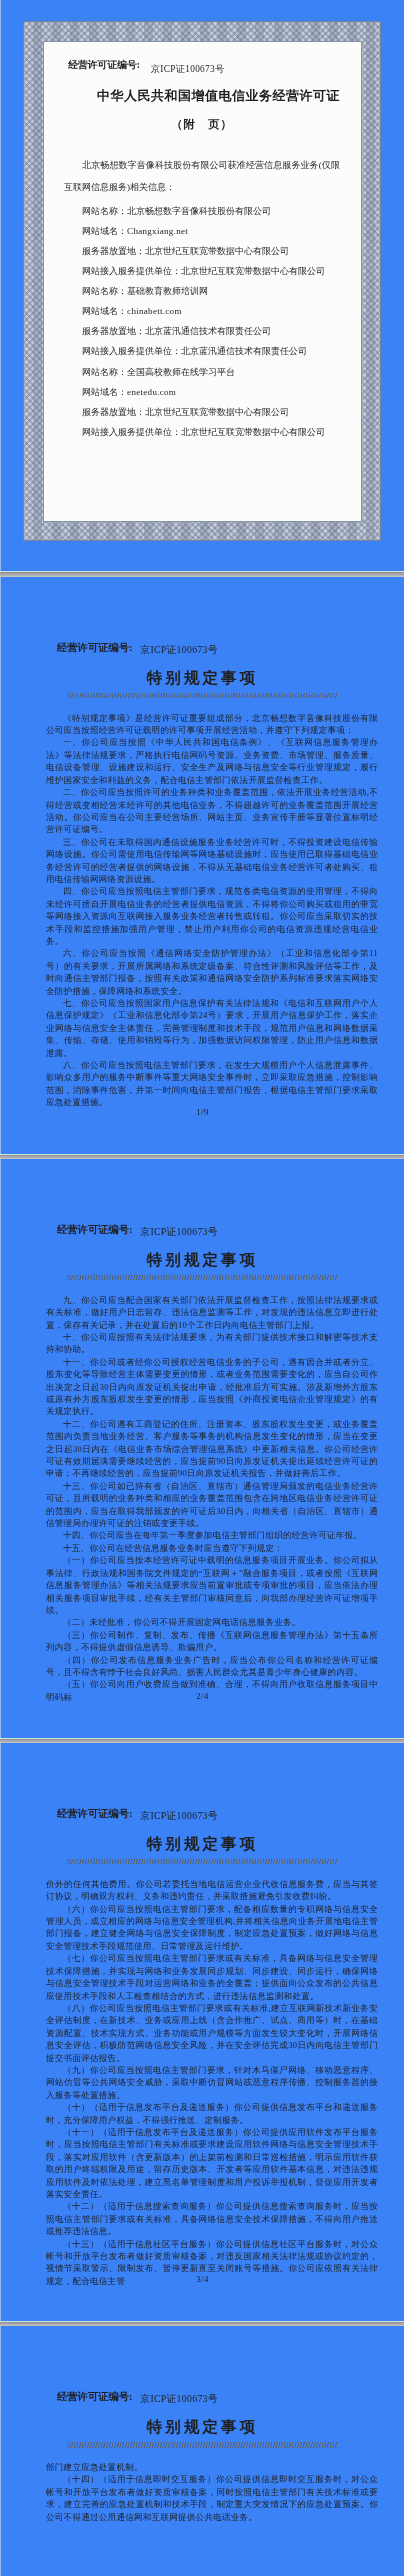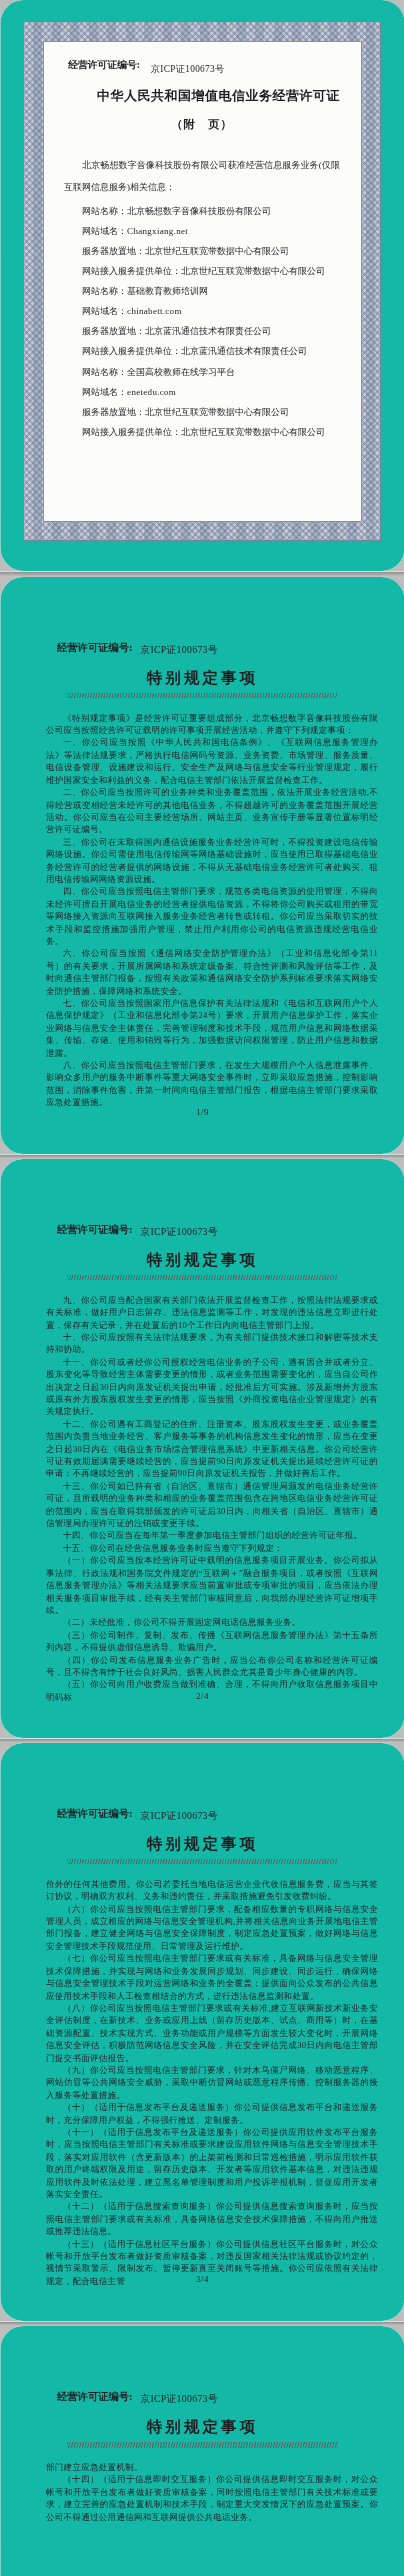--- a/index.html
+++ b/index.html
@@ -5,24 +5,23 @@
   html,body{margin:0;padding:0;}
   body{
     width:405px;
     background:#bdbdbd;
     font-family:"Liberation Serif","DejaVu Serif",serif;
     color:#1f1f22;
   }
   .doc{width:405px;}
   .page{
     position:relative;
-    background:#14b8a6;
+    background:#3b82f6;
     overflow:hidden;
     box-shadow:inset -0.5px 0 0 #d8d8d8, inset 0.5px 0 0 #ededeb;
-    border-radius:23px;
   }
   .page-gap{
     height:4.1px;
     background:linear-gradient(#8f8f8f,#c6c6c6);
     border-top:0.5px solid #cfe4de;
   }
   .page-gap.first{height:4.6px;}
 
   
   .cert-page{height:571px;}
@@ -186,21 +185,21 @@
     <div class="t-header">
       <span>经营许可证编号:</span>
       <span class="hdr-no">京ICP证100673号</span>
     </div>
     <h2 class="t-title">特别规定事项</h2>
     <div class="zigzag"></div>
     <div class="t-body">
       <p class="cont">价外的任何其他费用。你公司若委托当地电信运营企业代收信息服务费，应当与其签订协议，明确双方权利、义务和违约责任，并采取措施避免引发收费纠纷。</p>
       <p>（六）你公司应当按照电信主管部门要求，配备相应数量的专职网络与信息安全管理人员，成立相应的网络与信息安全管理机构,并将相关信息向业务开展地电信主管部门报备，建立健全网络与信息安全保障制度，制定应急处置预案，做好网络与信息安全管理技术手段规范使用、日常管理及运行维护。</p>
       <p>（七）你公司应当按照电信主管部门要求或有关标准，具备网络与信息安全管理技术保障措施，并实现与网络和业务发展同步规划、同步建设、同步运行，确保网络与信息安全管理技术手段对运营网络和业务的全覆盖；提供面向公众发布的公共信息应使用技术手段和人工检查相结合的方式，进行违法信息监测和处置。</p>
-      <p>（八）你公司应当按照电信主管部门要求或有关标准,建立互联网新技术新业务安全评估制度，在新技术、业务或应用上线（留存历史版本、试点、商用等）时，在基础资源配置、技术实现方式、业务功能或用户规模等方面发生较大变化时，开展网络信息安全评估，积极防范网络信息安全风险，并在安全评估完成30日内向电信主管部门提交书面评估报告。</p>
+      <p>（八）你公司应当按照电信主管部门要求或有关标准,建立互联网新技术新业务安全评估制度，在新技术、业务或应用上线（含合作推广、试点、商用等）时，在基础资源配置、技术实现方式、业务功能或用户规模等方面发生较大变化时，开展网络信息安全评估，积极防范网络信息安全风险，并在安全评估完成30日内向电信主管部门提交书面评估报告。</p>
       <p>（九）你公司应当按照电信主管部门要求，针对木马僵尸网络、移动恶意程序、网站仿冒等公共网络安全威胁，采取中断仿冒网站或恶意程序传播、控制服务器的接入服务等处置措施。</p>
       <p>（十）（适用于信息发布平台及递送服务）你公司提供信息发布平台和递送服务时，充分保障用户权益，不得强行推送、定制服务。</p>
       <p>（十一）（适用于信息发布平台及递送服务）你公司提供应用软件发布平台服务时，应当按照电信主管部门有关标准或要求建设应用软件网络与信息安全管理技术手段，落实对应用软件（含更新版本）的上架前检测和日常巡检措施，明示应用软件获取的用户终端权限及用途，留存历史版本、开发者等应用软件基本信息，对违法违规应用软件及时依法处理，建立黑名单管理制度和用户投诉举报机制，督促应用开发者落实安全责任。</p>
       <p>（十二）（适用于信息搜索查询服务）你公司提供信息搜索查询服务时，应当按照电信主管部门要求或有关标准，具备网络信息安全技术保障措施，不得向用户推送或推荐违法信息。</p>
       <p>（十三）（适用于信息社区平台服务）你公司提供信息社区平台服务时，对公众帐号和开放平台发布者做好资质审核备案，对违反国家相关法律法规或协议约定的，视情节采取警示、限制发布、暂停更新直至关闭账号等措施。你公司应依照有关法律规定，配合电信主管</p>
     </div>
     <div class="page-num">3/4</div>
   </section>
 
   <div class="page-gap"></div>

